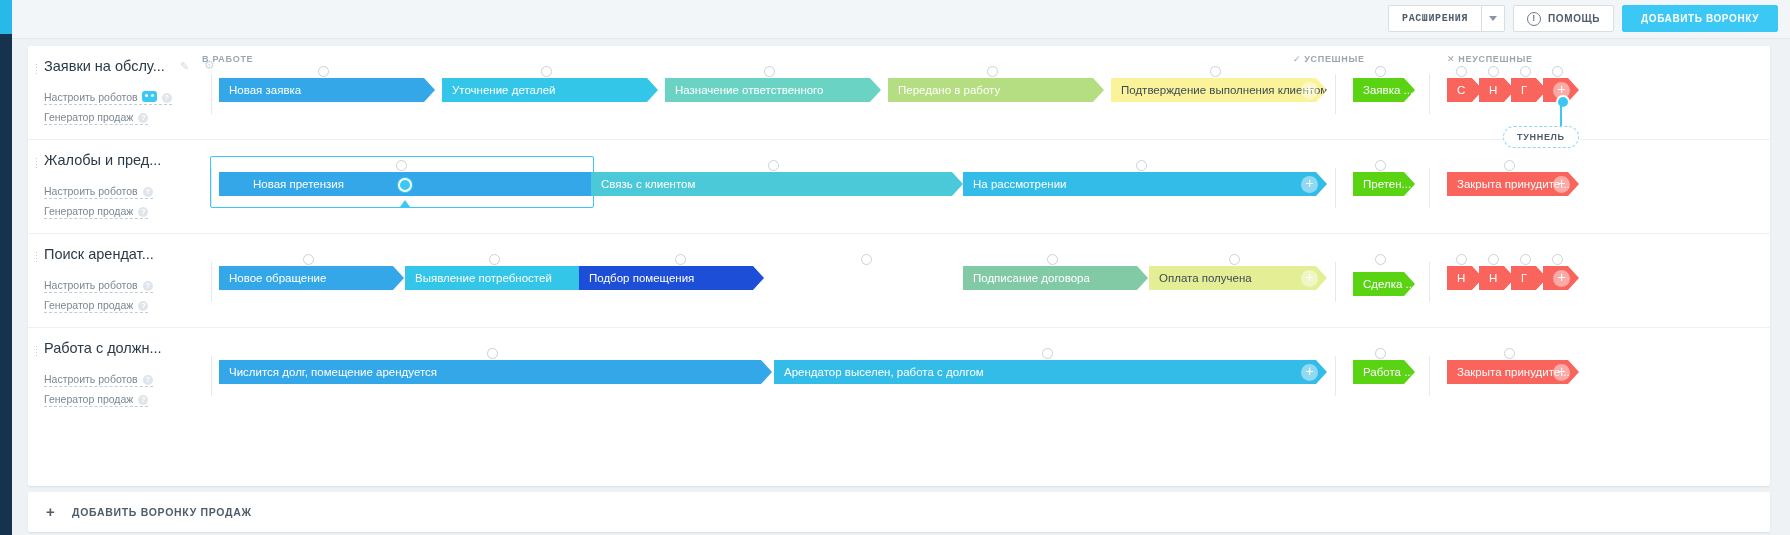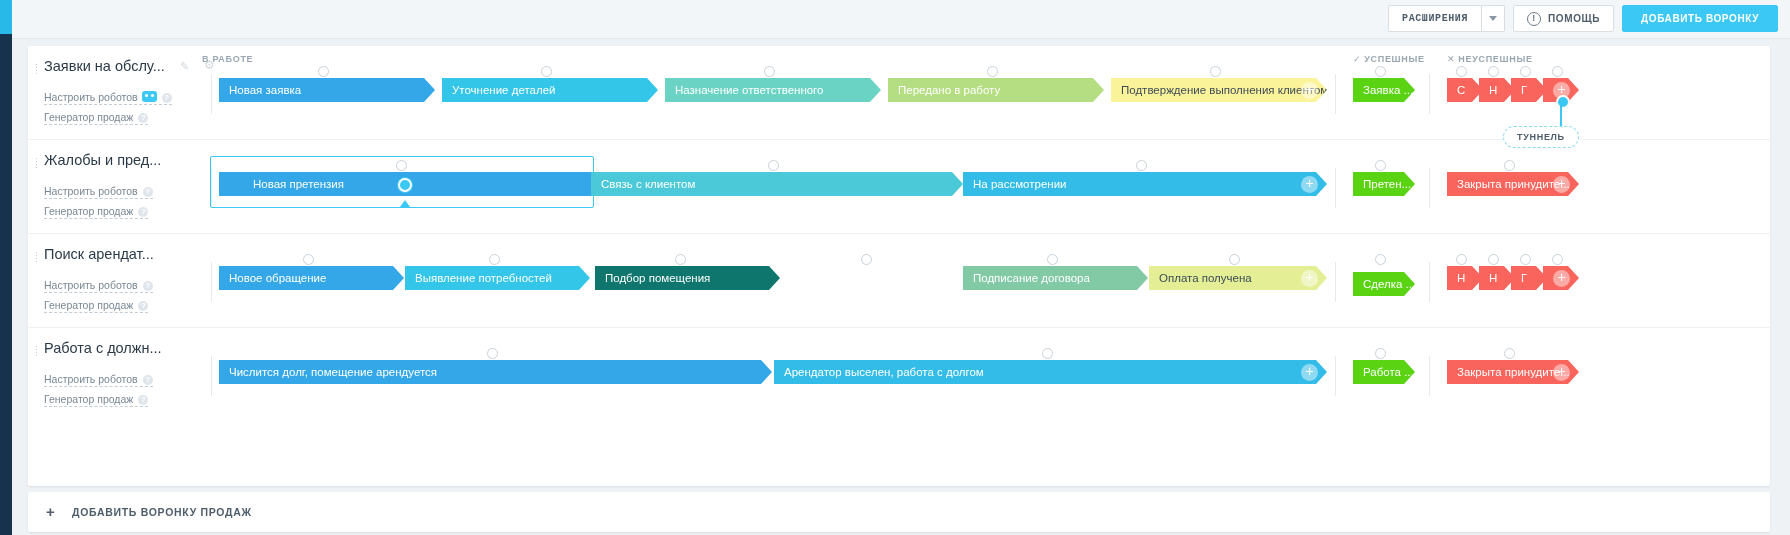--- a/index.html
+++ b/index.html
@@ -219,21 +219,21 @@
             <div class="row-title">Заявки на обслу...</div>
             <span class="ico-pencil" style="left:152px;top:15px;">✎</span>
             <span class="ico-gear" style="left:176px;top:14px;">⚙</span>
             <div class="sub-link robots"><span>Настроить роботов</span><span class="robot-glyph"></span><span class="hint-dot">?</span></div>
             <div class="sub-link gen"><span>Генератор продаж</span><span class="hint-dot">?</span></div>
           </div>
           <div class="divider-v" style="left: 183px;"></div>
           <div class="divider-v" style="left: 1307px;"></div>
           <div class="divider-v" style="left: 1401px;"></div>
           <div class="col-label" style="left: 174px; top: 8px;"><span>В РАБОТЕ</span></div>
-          <div class="col-label" style="left: 1325px; top: 8px;"><span class="check-mark">✓</span><span>УСПЕШНЫЕ</span></div>
+          <div class="col-label" style="left: 1265px; top: 8px;"><span class="check-mark">✓</span><span>УСПЕШНЫЕ</span></div>
           <div class="col-label" style="left: 1419px; top: 8px;"><span class="check-mark">✕</span><span>НЕУСПЕШНЫЕ</span></div>
           <div class="stage" style="left: 191px; width: 216px; top: 32px; background: rgb(51, 167, 232);">Новая заявка</div>
           <div class="stage-handle" style="left: 290px;"></div>
           <div class="stage" style="left: 414px; width: 216px; top: 32px; background: rgb(51, 198, 232);">Уточнение деталей</div>
           <div class="stage-handle" style="left: 513px;"></div>
           <div class="stage" style="left: 637px; width: 216px; top: 32px; background: rgb(107, 211, 196);">Назначение ответственного</div>
           <div class="stage-handle" style="left: 736px;"></div>
           <div class="stage" style="left: 860px; width: 216px; top: 32px; background: rgb(181, 222, 130);">Передано в работу</div>
           <div class="stage-handle" style="left: 959px;"></div>
           <div class="stage dark-text" style="left: 1083px; width: 216px; top: 32px; background: rgb(250, 243, 154);">Подтверждение выполнения клиентом</div>
@@ -287,21 +287,21 @@
             <div class="sub-link robots"><span>Настроить роботов</span><span class="hint-dot">?</span></div>
             <div class="sub-link gen"><span>Генератор продаж</span><span class="hint-dot">?</span></div>
           </div>
           <div class="divider-v" style="left: 183px;"></div>
           <div class="divider-v" style="left: 1307px;"></div>
           <div class="divider-v" style="left: 1401px;"></div>
           <div class="stage" style="left: 191px; width: 185px; top: 32px; background: rgb(51, 167, 232);">Новое обращение</div>
           <div class="stage-handle" style="left: 274.5px;"></div>
           <div class="stage" style="left: 377px; width: 185px; top: 32px; background: rgb(51, 198, 232);">Выявление потребностей</div>
           <div class="stage-handle" style="left: 460.5px;"></div>
-          <div class="stage" style="left: 567px; width: 185px; top: 32px; background: #0f766e;">Подбор помещения</div>
+          <div class="stage" style="left: 551px; width: 185px; top: 32px; background: #1d4ed8;">Подбор помещения</div>
           <div class="stage-handle" style="left: 646.5px;"></div>
           <div class="stage-handle" style="left: 832.5px;"></div>
           <div class="stage" style="left: 935px; width: 185px; top: 32px; background: rgb(130, 201, 165);">Подписание договора</div>
           <div class="stage-handle" style="left: 1018.5px;"></div>
           <div class="stage dark-text" style="left: 1121px; width: 178px; top: 32px; background: rgb(228, 239, 149);">Оплата получена</div>
           <div class="stage-handle" style="left: 1201px;"></div>
           <div class="plus-badge" style="left: 1273px; top: 35.5px;">+</div>
           <div class="stage" style="left: 1325px; width: 62px; top: 38px; background: rgb(90, 211, 19);">Сделка ...</div>
           <div class="stage-handle" style="left: 1347px;"></div>
           <div class="stage" style="left: 1419px; width: 36px; top: 32px; background: rgb(249, 100, 92);">Н</div>

